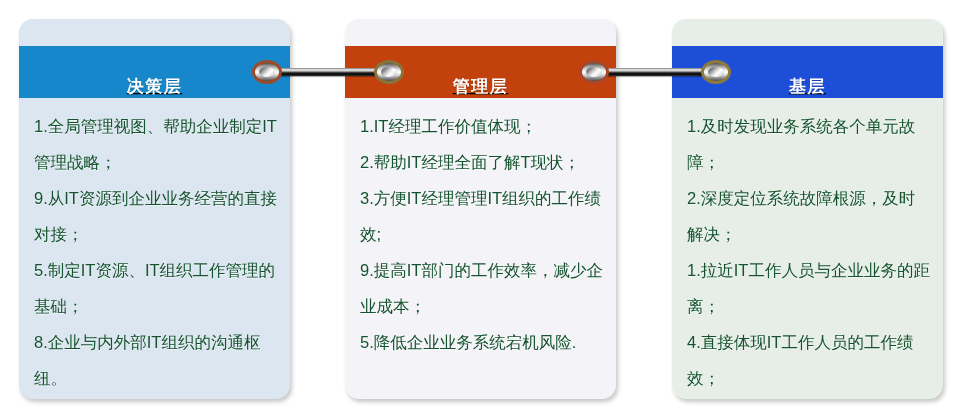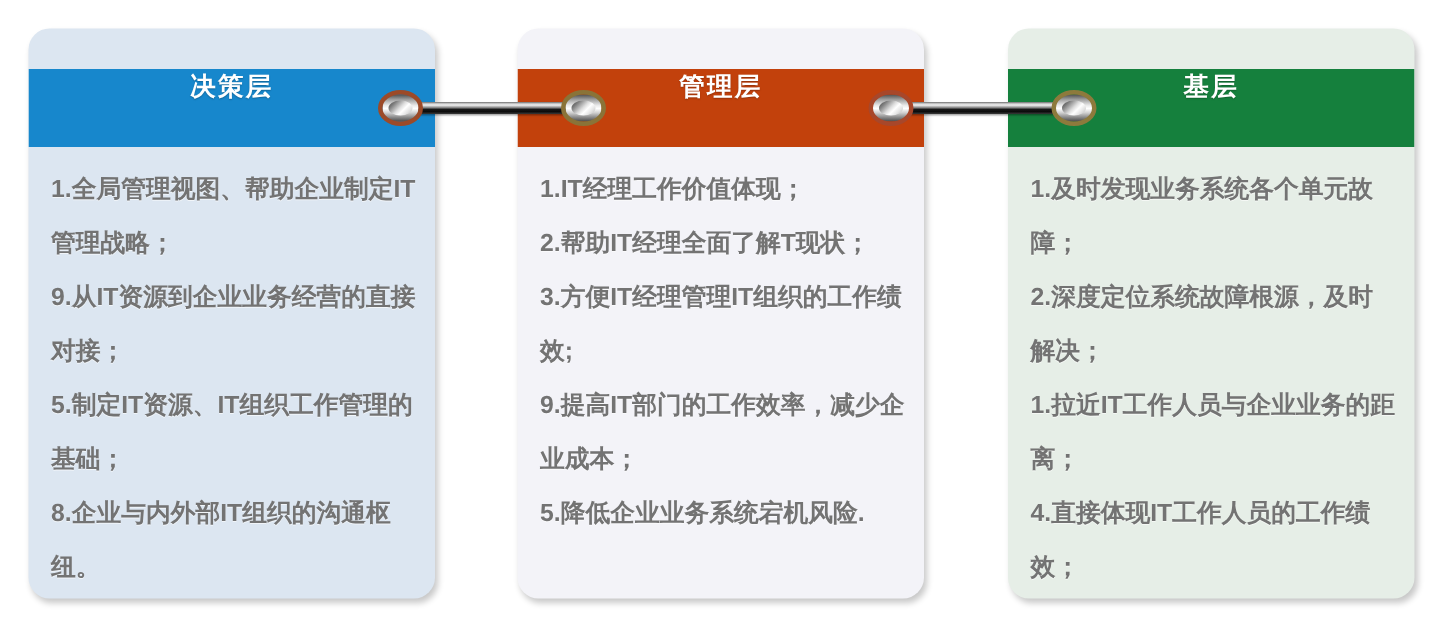--- a/index.html
+++ b/index.html
@@ -30,27 +30,28 @@
   .card-2 { left: 345px; background: #f3f3f8; }
   .card-3 { left: 672px; background: #e6eee7; }
 
   .card-header {
     position: absolute;
     left: 0;
     top: 27px;
     width: 100%;
     height: 52px;
     display: flex;
-    align-items: flex-start;
+    align-items: flex-end;
     justify-content: center;
     box-sizing: border-box;
+    text-decoration: underline;
   }
   .card-1 .card-header { background: #1787cc; }
   .card-2 .card-header { background: #c2410c; }
-  .card-3 .card-header { background: #15803d; }
+  .card-3 .card-header { background: #1d4ed8; }
 
   .card-header .title {
     color: #ffffff;
     font-size: 17px;
     font-weight: bold;
     letter-spacing: 1.5px;
     text-shadow: 0 1px 1px rgba(0,0,0,0.25);
     white-space: nowrap;
   }
 
@@ -59,24 +60,23 @@
     left: 0;
     top: 79px;
     width: 100%;
     box-sizing: border-box;
     padding: 10px 13px 0 15px;
   }
   .card-body p {
     margin: 0;
     font-size: 16.5px;
     line-height: 36px;
-    color: #737373;
+    color: #14532d;
     text-shadow: 0 1px 0 rgba(255,255,255,0.6);
     word-break: break-all;
-    font-weight: bold;
   }
 
   
   .connector {
     position: absolute;
     top: 60px;
     height: 24px;
     pointer-events: none;
   }
   .conn-1 { left: 252px; width: 152px; }

